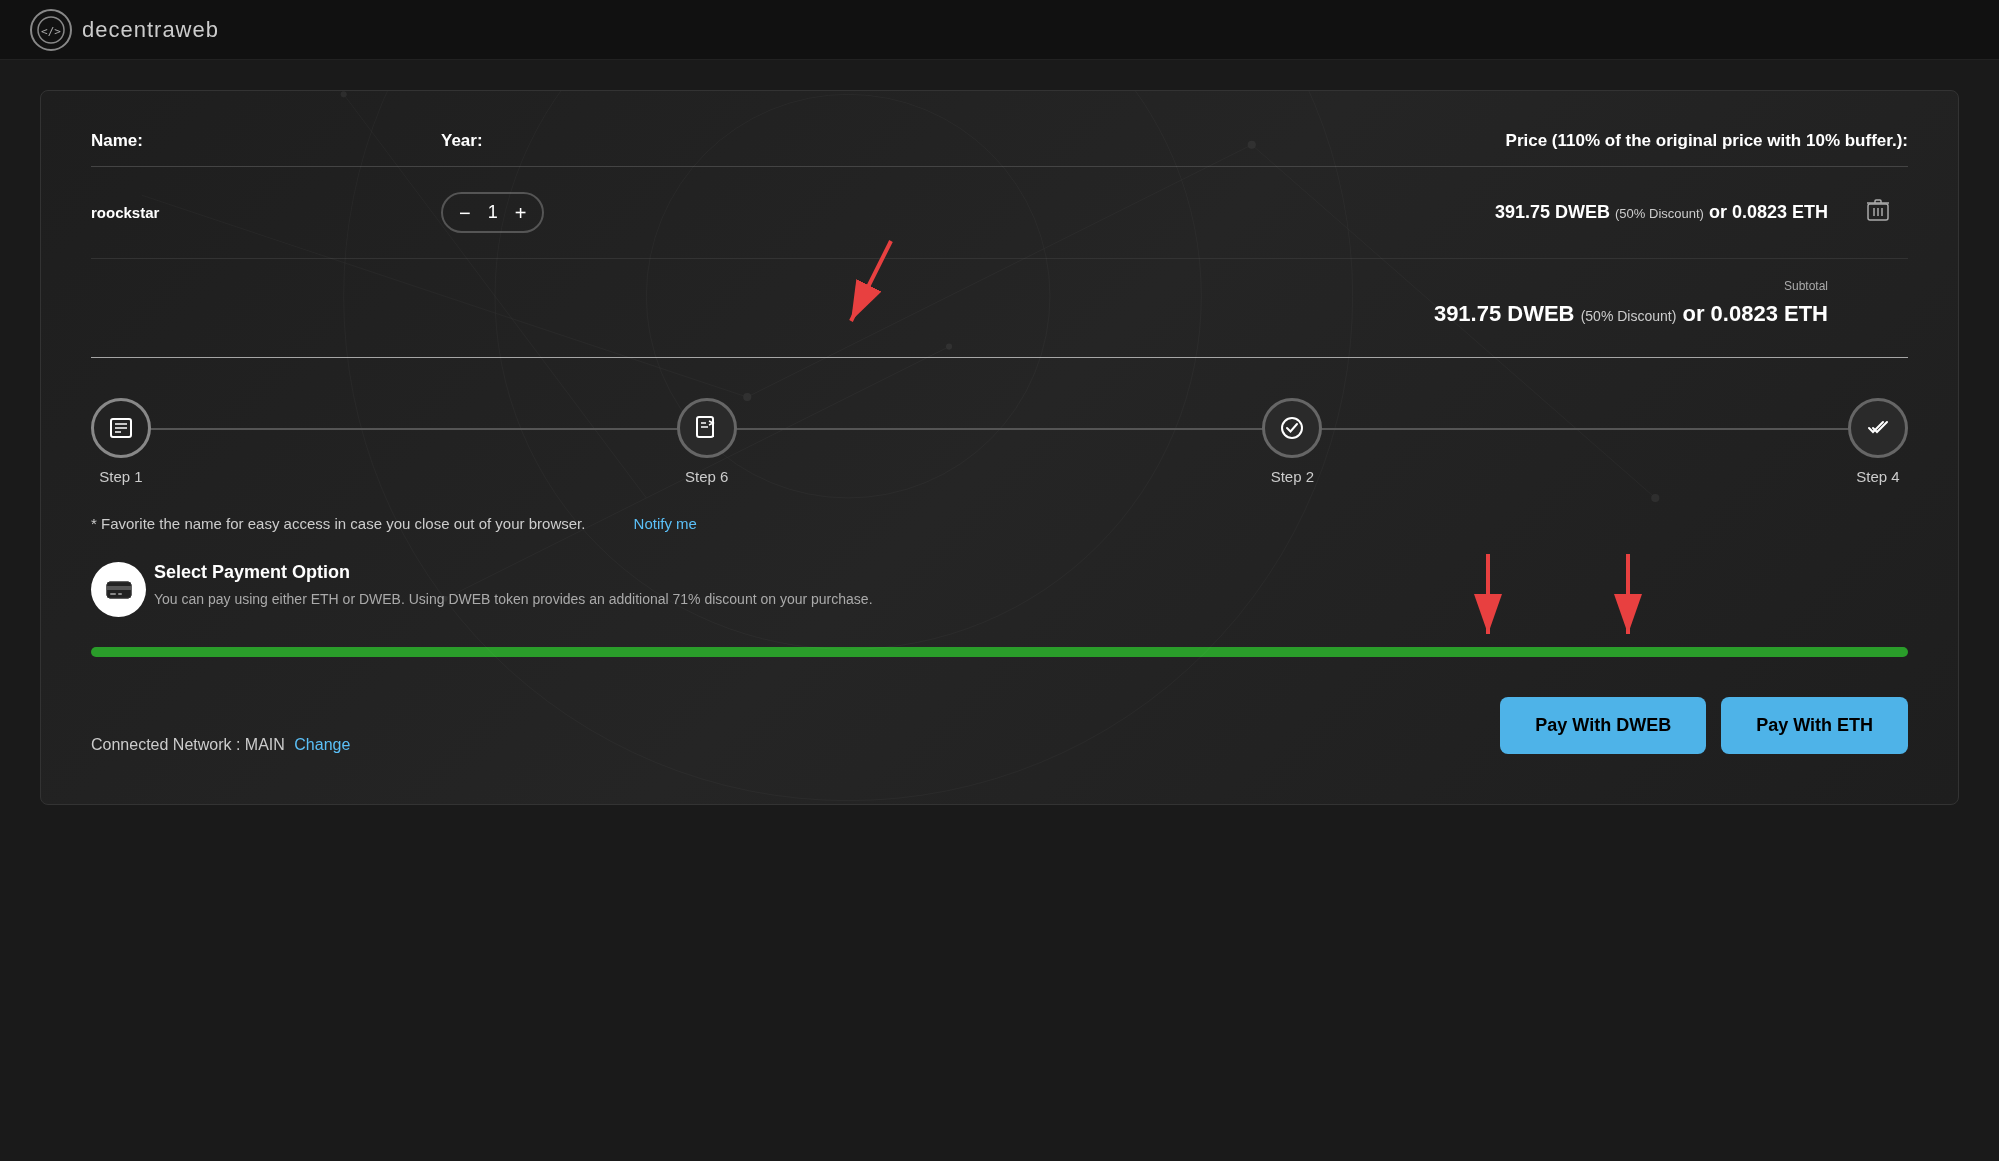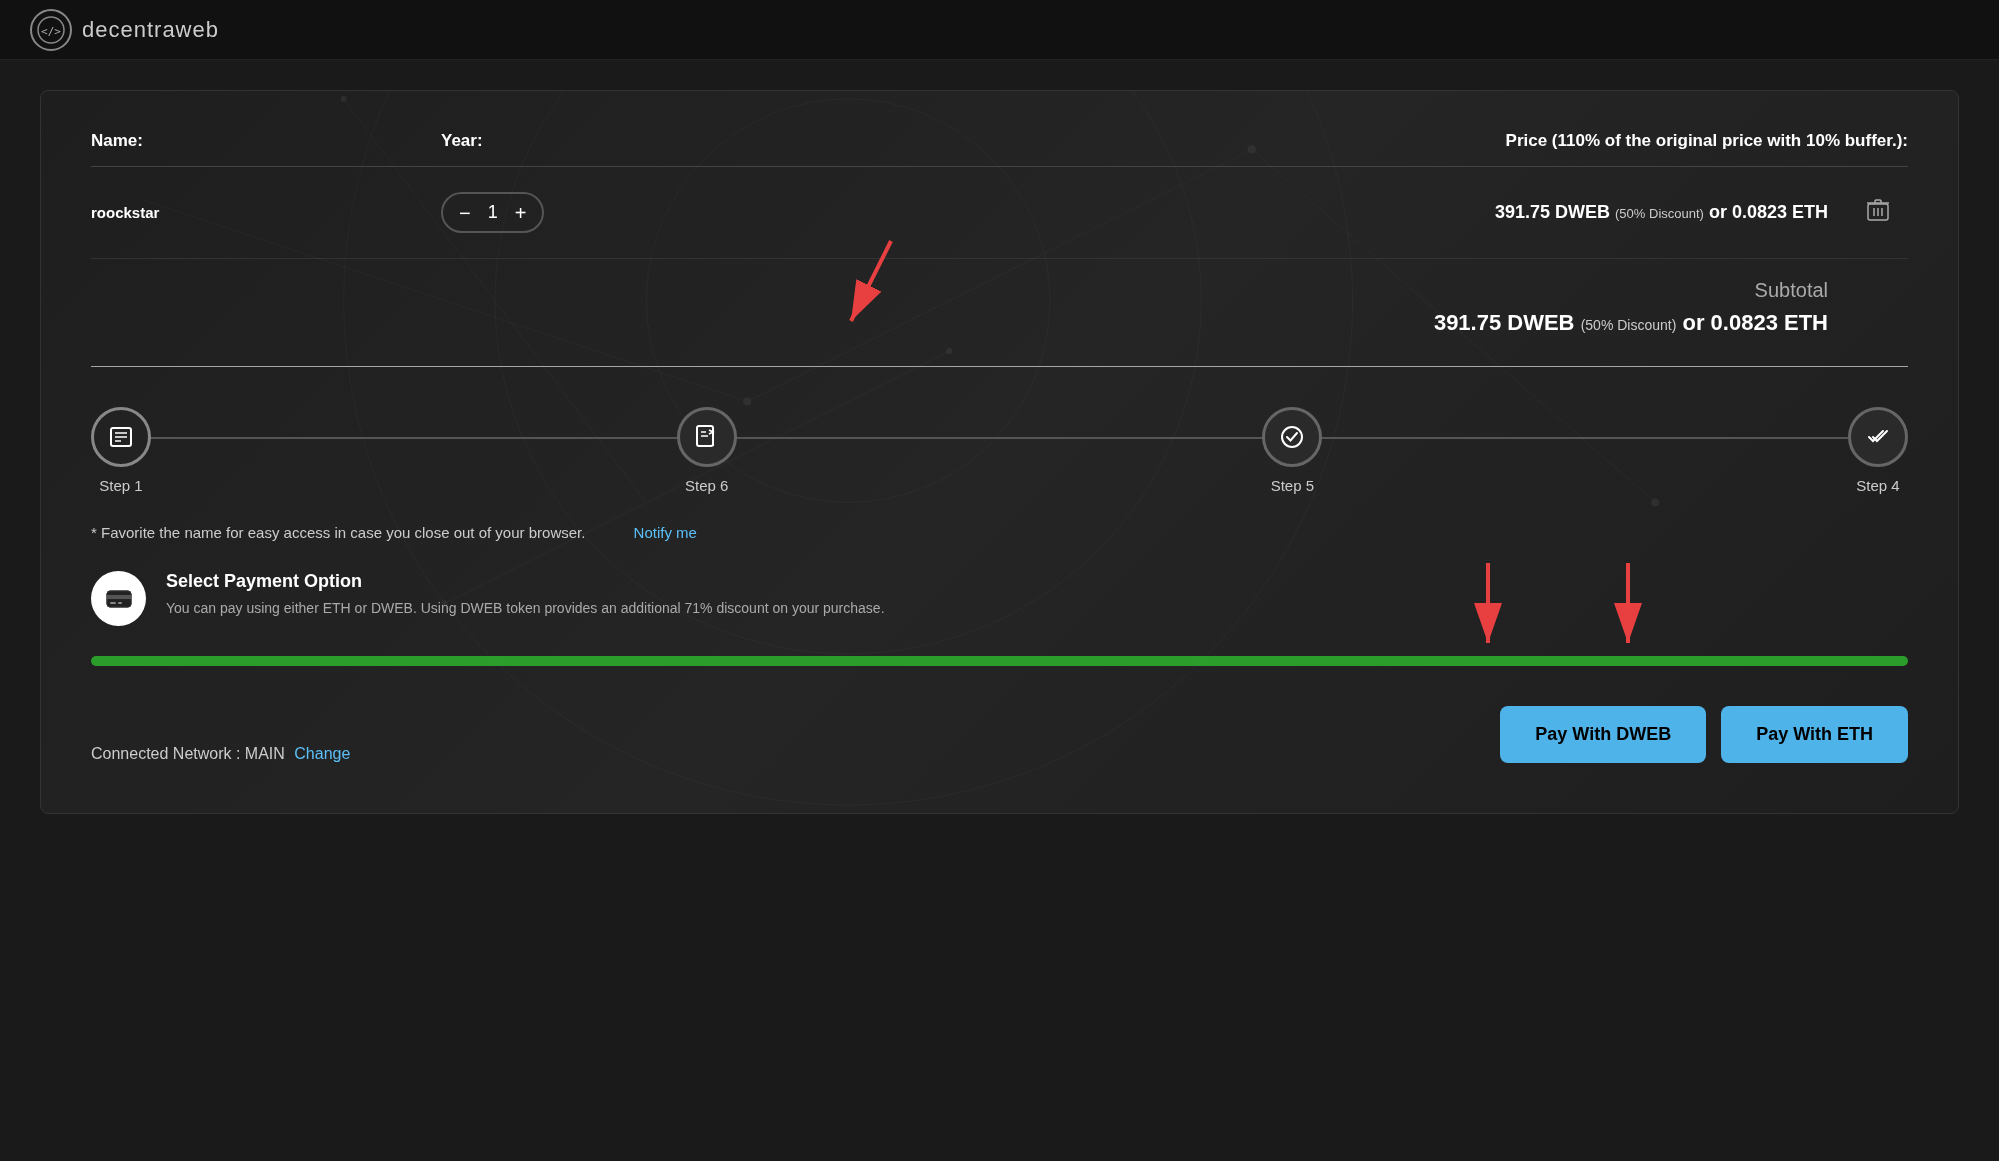--- a/index.html
+++ b/index.html
@@ -130,21 +130,21 @@
       cursor: pointer;
       text-align: center;
     }
 
     
     .subtotal-section {
       text-align: right;
       padding: 20px 80px 20px 0;
     }
     .subtotal-label {
-      font-size: 20px;
+      font-size: 12px;
       color: #aaa;
       margin-bottom: 8px;
     }
     .subtotal-price {
       font-size: 22px;
       font-weight: 700;
     }
 
     
     .divider {
@@ -210,21 +210,21 @@
       color: #5bc0f8;
       text-decoration: none;
       font-weight: 500;
       margin-left: 44px;
     }
 
     
     .payment-option {
       display: flex;
       align-items: flex-start;
-      gap: 20px;
+      gap: 8px;
       margin: 0 0 30px 0;
     }
     .payment-icon-circle {
       width: 55px;
       height: 55px;
       border-radius: 50%;
       background: #fff;
       display: flex;
       align-items: center;
       justify-content: center;
@@ -408,21 +408,21 @@
 
     <div class="steps-spacer"></div>
 
     <div class="step-item">
       <div class="step-circle">
         <svg width="26" height="26" viewBox="0 0 26 26" fill="none">
           <circle cx="13" cy="13" r="10" stroke="#fff" stroke-width="2"></circle>
           <path d="M8 13l3.5 3.5L18 9" stroke="#fff" stroke-width="2" stroke-linecap="round"></path>
         </svg>
       </div>
-      <span class="step-label">Step 5</span>
+      <span class="step-label">Step 2</span>
     </div>
 
     <div class="steps-spacer"></div>
 
     <div class="step-item">
       <div class="step-circle">
         <svg width="26" height="26" viewBox="0 0 26 26" fill="none">
           <path d="M4 13l4 4L18 7" stroke="#fff" stroke-width="2" stroke-linecap="round"></path>
           <path d="M8 13l4 4L22 7" stroke="#fff" stroke-width="2" stroke-linecap="round"></path>
         </svg>

